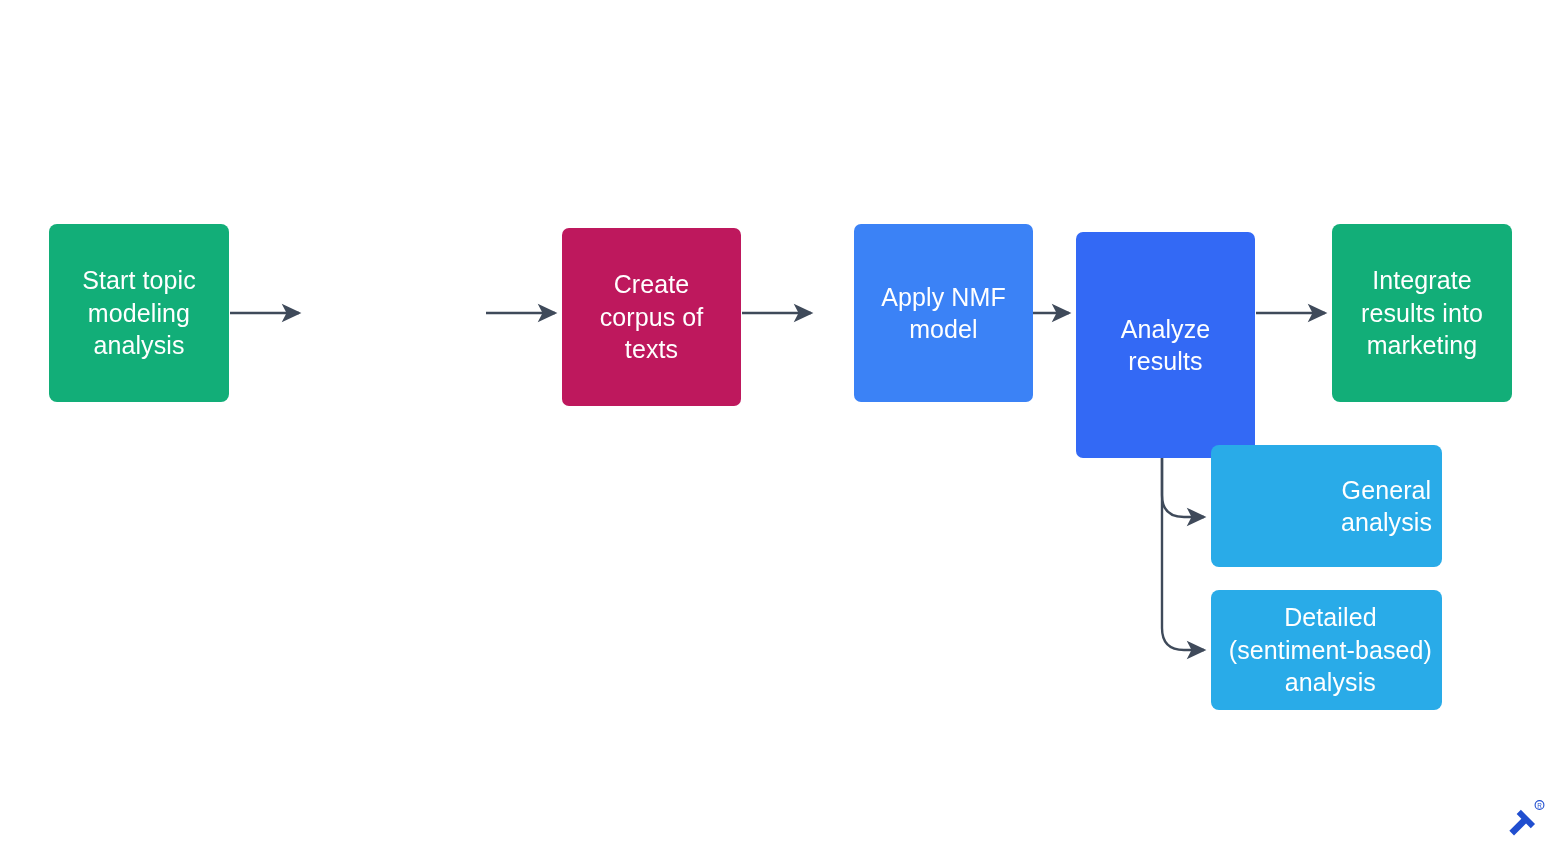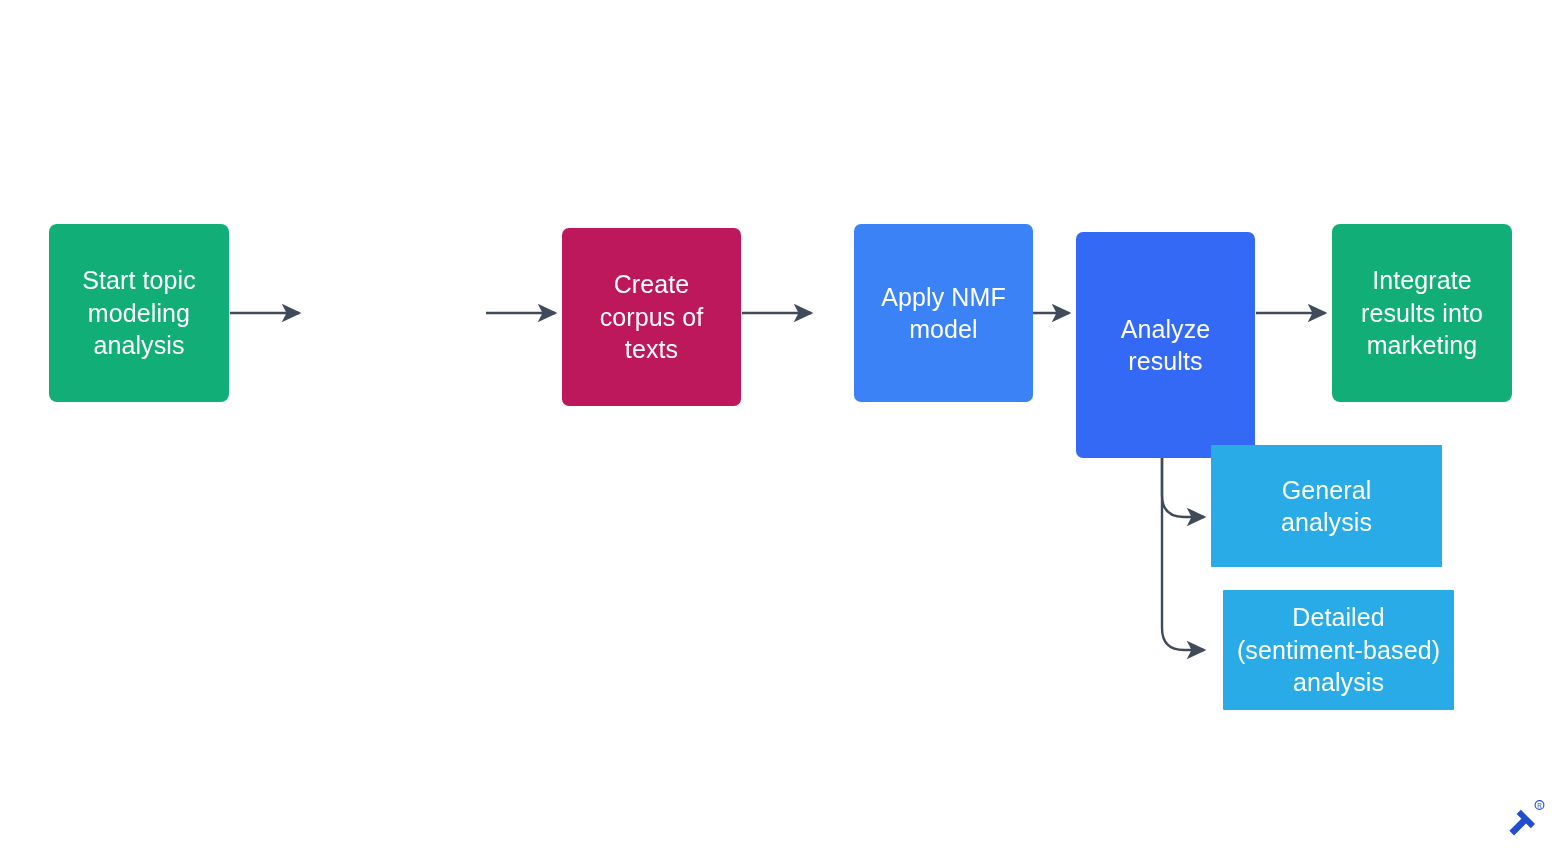--- a/index.html
+++ b/index.html
@@ -40,21 +40,22 @@
     white-space: pre-line;
     font-weight: 400;
   }
   .node.terminal {
     border-radius: 8px;
   }
   .node.process {
     border-radius: 7px;
   }
   .node.branch {
-    border-radius: 1px;
+    border-radius: 8px;
+    justify-content: flex-end;
   }
   .logo {
     position: absolute;
     right: 14px;
     bottom: 8px;
     width: 46px;
     height: 46px;
   }
 </style>
 </head>
@@ -108,21 +109,21 @@
     <span>Integrate
 results into
 marketing</span>
   </div>
 
   <div class="node branch" style="left:1211px; top:445px; width:231px; height:122px; background:#29ABE8;">
     <span>General
 analysis</span>
   </div>
 
-  <div class="node branch" style="left:1211px; top:590px; width:231px; height:120px; background:#29ABE8;margin-left:12px;">
+  <div class="node branch" style="left:1211px; top:590px; width:231px; height:120px; background:#29ABE8;">
     <span>Detailed
 (sentiment-based)
 analysis</span>
   </div>
 
   <svg class="logo" viewBox="0 0 46 46" aria-hidden="true">
     <g transform="rotate(45 23 26)">
       <path d="M11.5,17.5 L31.5,17.5 L31.5,23.5 L24.8,23.5 L24.8,40.5 L18.2,40.5 L18.2,23.5 L11.5,23.5 Z" fill="#204ECF"></path>
     </g>
     <circle cx="39.5" cy="7" r="4.4" fill="none" stroke="#204ECF" stroke-width="1.1"></circle>

